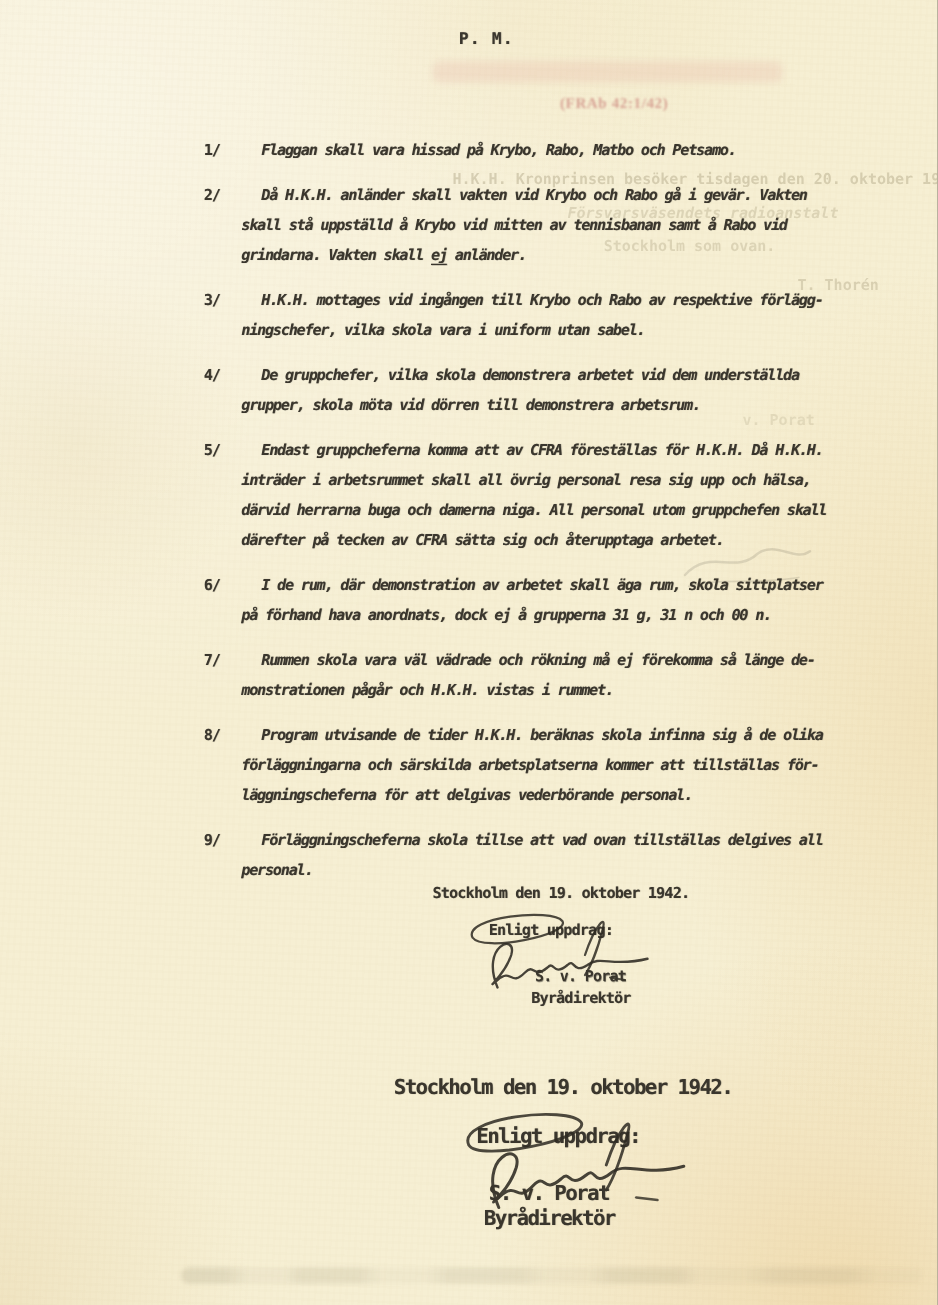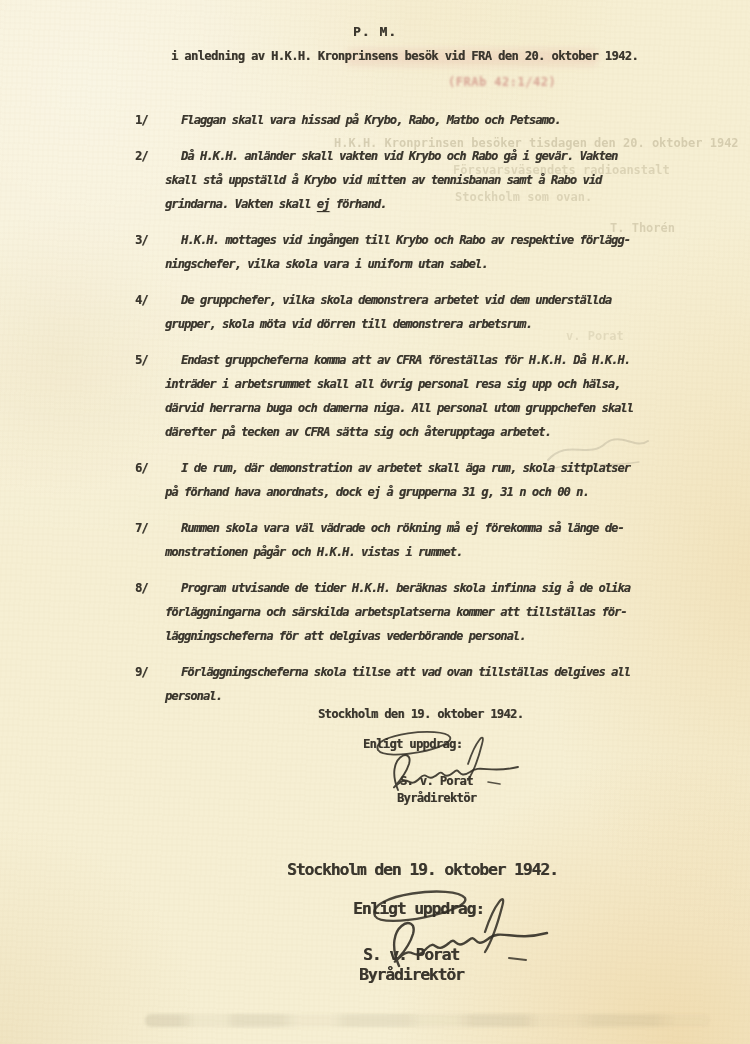--- a/index.html
+++ b/index.html
@@ -16,30 +16,30 @@
       radial-gradient(40% 18% at 55% 2%, rgba(234,214,160,0.20), transparent 70%),
       #f6efd3;
   }
   .grain{
     position:absolute;inset:0;pointer-events:none;opacity:.5;
     background:
       repeating-linear-gradient(93deg, rgba(176,148,92,0.035) 0 2px, transparent 2px 5px),
       repeating-linear-gradient(2deg, rgba(176,148,92,0.03) 0 2px, transparent 2px 6px);
   }
   .ink{ text-shadow:0.4px 0.3px 0.6px rgba(44,40,32,0.55); }
-  .abs{ position:absolute; }
+  .abs{ position:absolute;padding-left:28px; }
   .title{ left:0;right:0;top:24px;text-align:center;font-size:13px;letter-spacing:1px; }
   .subtitle{ left:171px;top:49px;font-size:12px;letter-spacing:-0.55px;white-space:pre; }
   .pinkband{
     left:346px;top:49px;width:252px;height:17px;
     background:rgba(224,158,148,0.20);filter:blur(3px);border-radius:6px;
   }
   .stamp{
-    left:448px;top:75px;font-size:12px;letter-spacing:0.5px;
-    color:rgba(197,118,112,0.62);filter:blur(0.8px);font-weight:700;
+    left:420px;top:75px;font-size:12px;letter-spacing:0.5px;
+    color:rgba(197,118,112,0.62);filter:blur(0.8px);font-weight:700;font-family:Liberation Serif, serif;
   }
   .ghost{
     color:#a39877;opacity:.38;filter:blur(0.55px);
     font-size:12px;letter-spacing:0;white-space:pre;font-weight:700;
   }
   .items{ left:135px;top:108px;width:590px; }
   .item{ position:relative;padding-left:30px;margin-bottom:12px;
          font-size:12px;line-height:24px;letter-spacing:-0.9px; }
   .item .num{ position:absolute;left:0;top:0; }
   .item .txt{ white-space:pre-wrap;text-indent:16px;font-style:italic; }
@@ -58,47 +58,46 @@
     filter:blur(1.6px);
   }
 </style>
 </head>
 <body>
 
 <div class="paper">
   <div class="grain"></div>
 
   <div class="abs ghost" style="left:334px;top:136px;">H.K.H. Kronprinsen besöker tisdagen den 20. oktober 1942</div>
-  <div class="abs ghost" style="left:453px;top:163px;opacity:.30;">Försvarsväsendets radioanstalt</div>
+  <div class="abs ghost" style="left:426px;top:163px;opacity:.30;font-style:italic;">Försvarsväsendets radioanstalt</div>
   <div class="abs ghost" style="left:455px;top:190px;opacity:.30;">Stockholm som ovan.</div>
   <div class="abs ghost" style="left:610px;top:221px;opacity:.34;">T. Thorén</div>
   <div class="abs ghost" style="left:566px;top:329px;opacity:.22;">v. Porat</div>
   <svg class="sig" style="left:543px;top:428px;opacity:.13;" width="110" height="44" viewBox="0 0 110 44">
     <path d="M5,32 C25,10 45,32 63,15 C78,4 93,22 105,13" stroke-width="2"></path>
     <path d="M8,41 C30,34 60,40 96,34" stroke-width="1.4"></path>
   </svg>
   <div class="abs smudge"></div>
 
   <div class="abs title ink">P. M.</div>
   <div class="abs pinkband"></div>
-  <div class="abs subtitle ink">i anledning av H.K.H. Kronprinsens besök vid FRA den 20. oktober 1942.</div>
   <div class="abs stamp">(FRAb 42:1/42)</div>
 
   <div class="abs items">
 
     <div class="item ink">
       <span class="num">1/</span>
       <div class="txt">Flaggan skall vara hissad på Krybo, Rabo, Matbo och Petsamo.</div>
     </div>
 
     <div class="item ink">
       <span class="num">2/</span>
       <div class="txt"><span>Då H.K.H. anländer skall vakten vid Krybo och Rabo gå i gevär. Vakten
 skall stå uppställd å Krybo vid mitten av tennisbanan samt å Rabo vid
-grindarna. Vakten skall </span><span class="u">ej</span><span> förhand.</span></div>
+grindarna. Vakten skall </span><span class="u">ej</span><span> anländer.</span></div>
     </div>
 
     <div class="item ink">
       <span class="num">3/</span>
       <div class="txt">H.K.H. mottages vid ingången till Krybo och Rabo av respektive förlägg-
 ningschefer, vilka skola vara i uniform utan sabel.</div>
     </div>
 
     <div class="item ink">
       <span class="num">4/</span>

